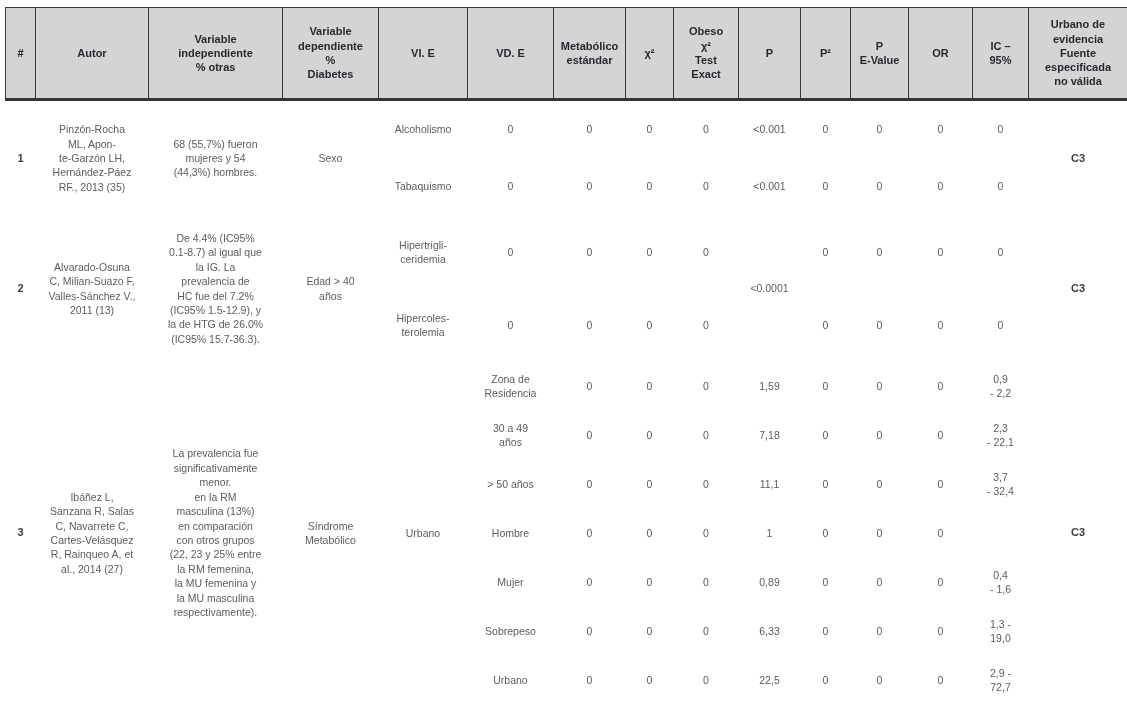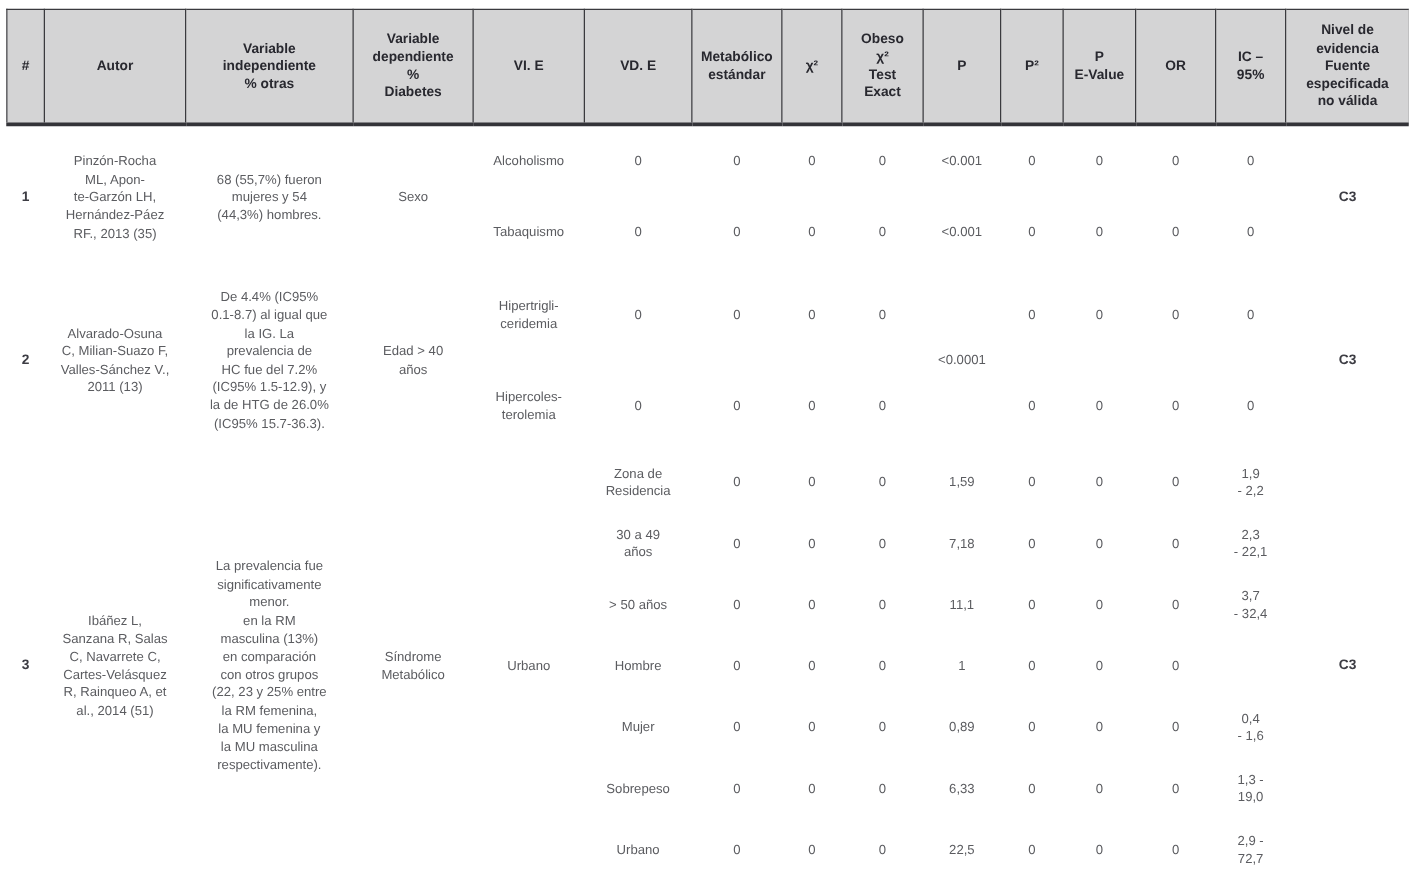--- a/index.html
+++ b/index.html
@@ -86,21 +86,21 @@
 χ²
 Test
 Exact</th>
       <th>P</th>
       <th>P²</th>
       <th>P
 E-Value</th>
       <th>OR</th>
       <th>IC –
 95%</th>
-      <th>Nivel de
+      <th>Urbano de
 evidencia
 Fuente
 especificada
 no válida</th>
     </tr>
   </thead>
   <tbody>
 
     <tr class="h58">
       <td class="b" rowspan="2">1</td>
@@ -180,21 +180,21 @@
       <td>0</td>
     </tr>
 
     <tr class="h49">
       <td class="b" rowspan="7">3</td>
       <td rowspan="7">Ibáñez L,
 Sanzana R, Salas
 C, Navarrete C,
 Cartes-Velásquez
 R, Rainqueo A, et
-al., 2014 (51)</td>
+al., 2014 (27)</td>
       <td rowspan="7">La prevalencia fue
 significativamente
 menor.
 en la RM
 masculina (13%)
 en comparación
 con otros grupos
 (22, 23 y 25% entre
 la RM femenina,
 la MU femenina y
@@ -205,21 +205,21 @@
       <td rowspan="7">Urbano</td>
       <td>Zona de
 Residencia</td>
       <td>0</td>
       <td>0</td>
       <td>0</td>
       <td>1,59</td>
       <td>0</td>
       <td>0</td>
       <td>0</td>
-      <td>1,9
+      <td>0,9
 - 2,2</td>
       <td class="b" rowspan="7">C3</td>
     </tr>
     <tr class="h49">
       <td>30 a 49
 años</td>
       <td>0</td>
       <td>0</td>
       <td>0</td>
       <td>7,18</td>

